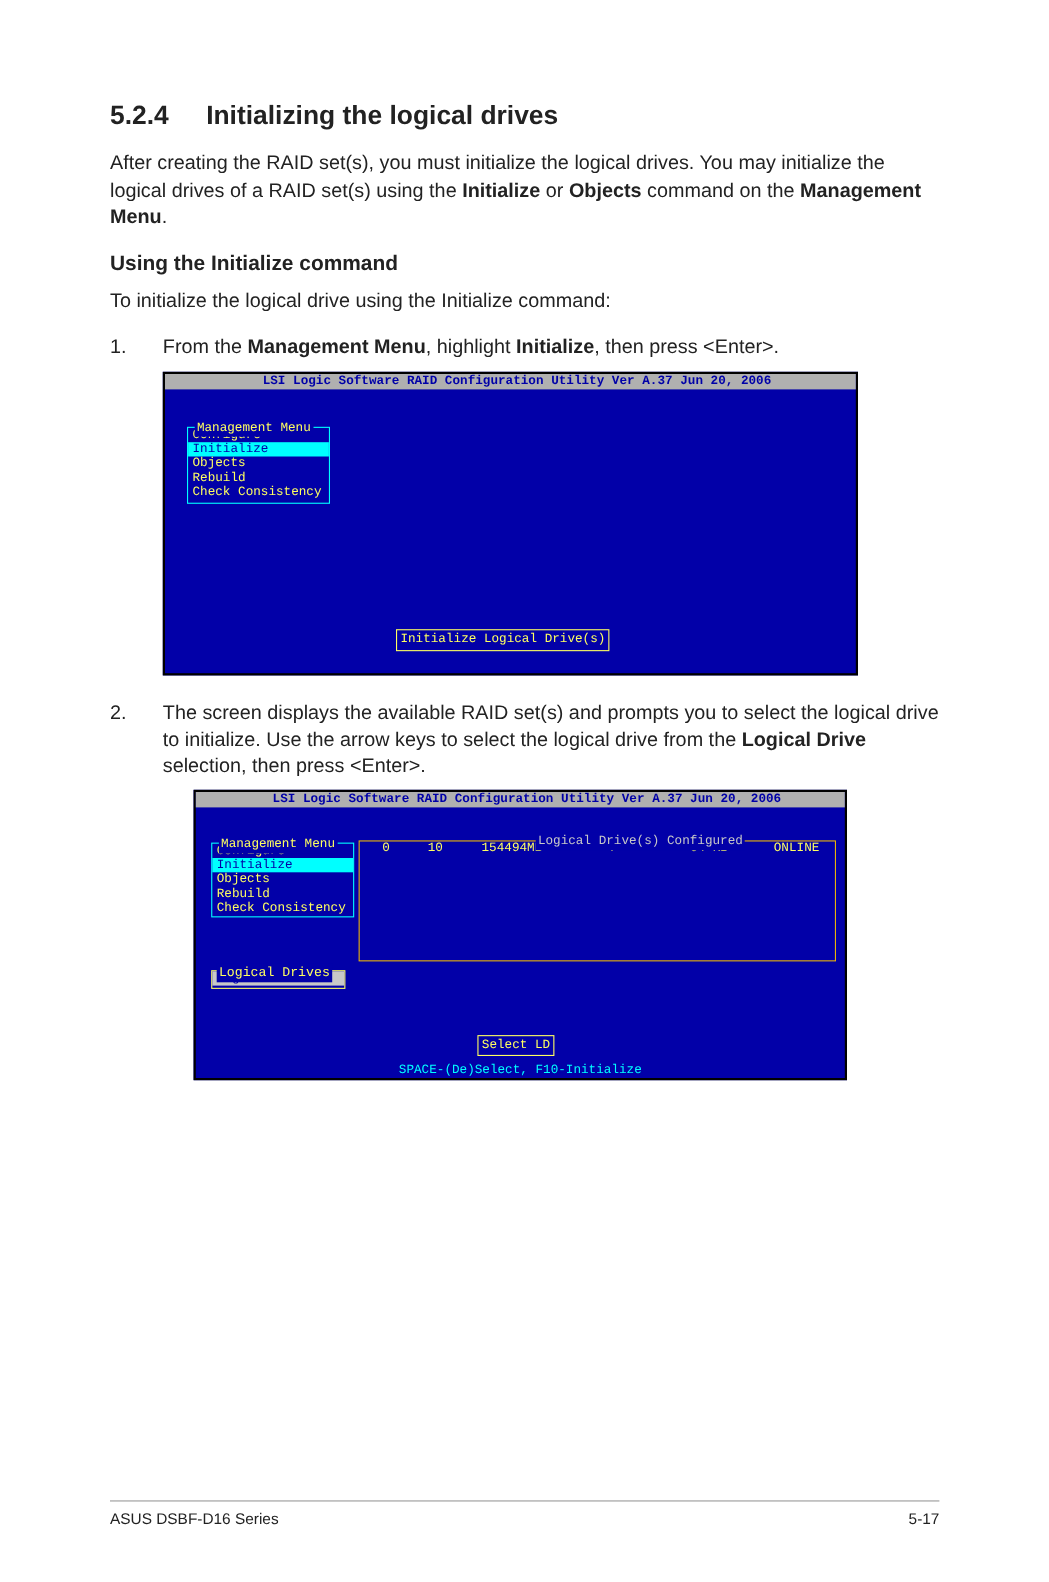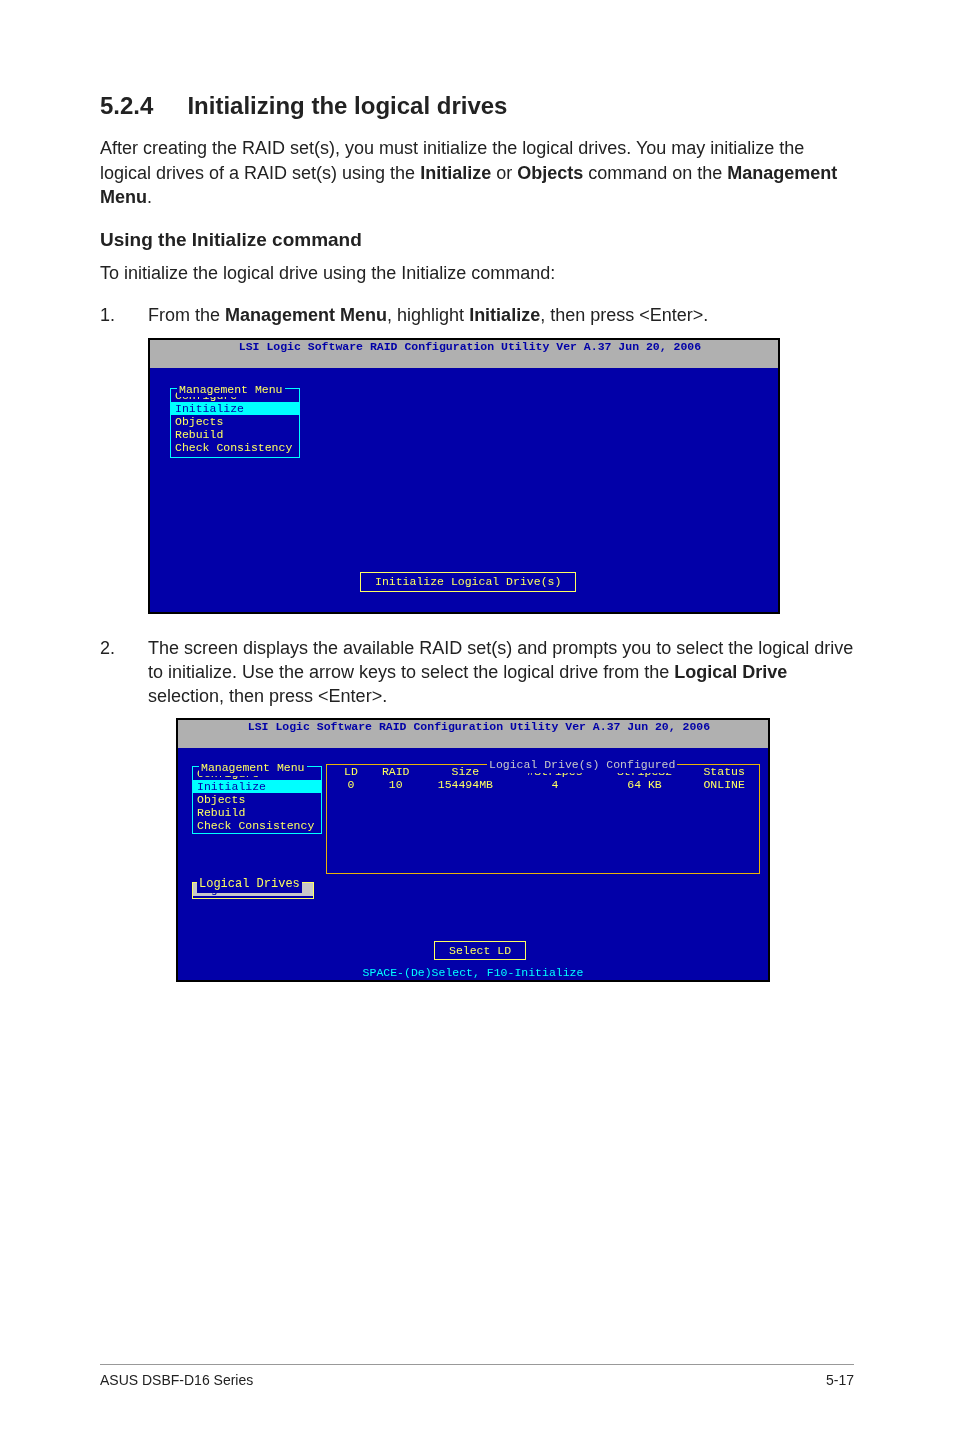--- a/index.html
+++ b/index.html
@@ -36,21 +36,21 @@
       border: 2px solid #000;
       position: relative;
     }
     .bios-screen.one { width: 632px; height: 276px; }
     .bios-screen.two { width: 594px; height: 264px; margin-left: 28px; }
     .title-bar {
       background: #b0b0b0;
       color: #0000a8;
       text-align: center;
       font-weight: bold;
-      height: 28px;
+      height: 14px;
       line-height: 14px;
       font-size: 11.5px;
       overflow: hidden;
       padding-left: 12px;
     }
     .bottom-bar {
       position: absolute;
       bottom: 0; left: 0; right: 0;
       background: #b0b0b0;
       color: #0000a8;
@@ -74,21 +74,21 @@
       padding: 0 2px;
       font-size: 11.5px;
       white-space: nowrap;
     }
     .mgmt-box .mi { color:#ffff60; height:13px; line-height:13px; padding-left:4px; font-size:11.5px;}
     .mgmt-box .mi.hl { background:#00ffff; color:#0200a8; }
     .status-box {
       position: absolute;
       border: 1px solid #ffff60;
       color: #ffff60;
-      padding: 1px 14px;
+      padding: 1px 3px;
       font-size: 11.5px;
       white-space: nowrap;
     }
     .table-box {
       position: absolute;
       border: 1px solid #eab308;
       color: #ffff60;
       font-size: 11.5px;
     }
     .table-box .tbl-title {
@@ -174,28 +174,20 @@
       <div class="box-title">Management Menu</div>
       <div class="mi">Configure</div>
       <div class="mi hl">Initialize</div>
       <div class="mi">Objects</div>
       <div class="mi">Rebuild</div>
       <div class="mi">Check Consistency</div>
     </div>
 
     <div class="table-box" style="top:44px; left:148px; right:8px; height:110px;">
       <div class="tbl-title">Logical Drive(s) Configured</div>
-      <div class="hdr">
-        <span class="c-ld">LD</span>
-        <span class="c-raid">RAID</span>
-        <span class="c-size">Size</span>
-        <span class="c-strp">#Stripes</span>
-        <span class="c-sz">StripeSz</span>
-        <span class="c-st">Status</span>
-      </div>
       <div class="row">
         <span class="c-ld">0</span>
         <span class="c-raid">10</span>
         <span class="c-size">154494MB</span>
         <span class="c-strp">4</span>
         <span class="c-sz">64  KB</span>
         <span class="c-st">ONLINE</span>
       </div>
     </div>
 

